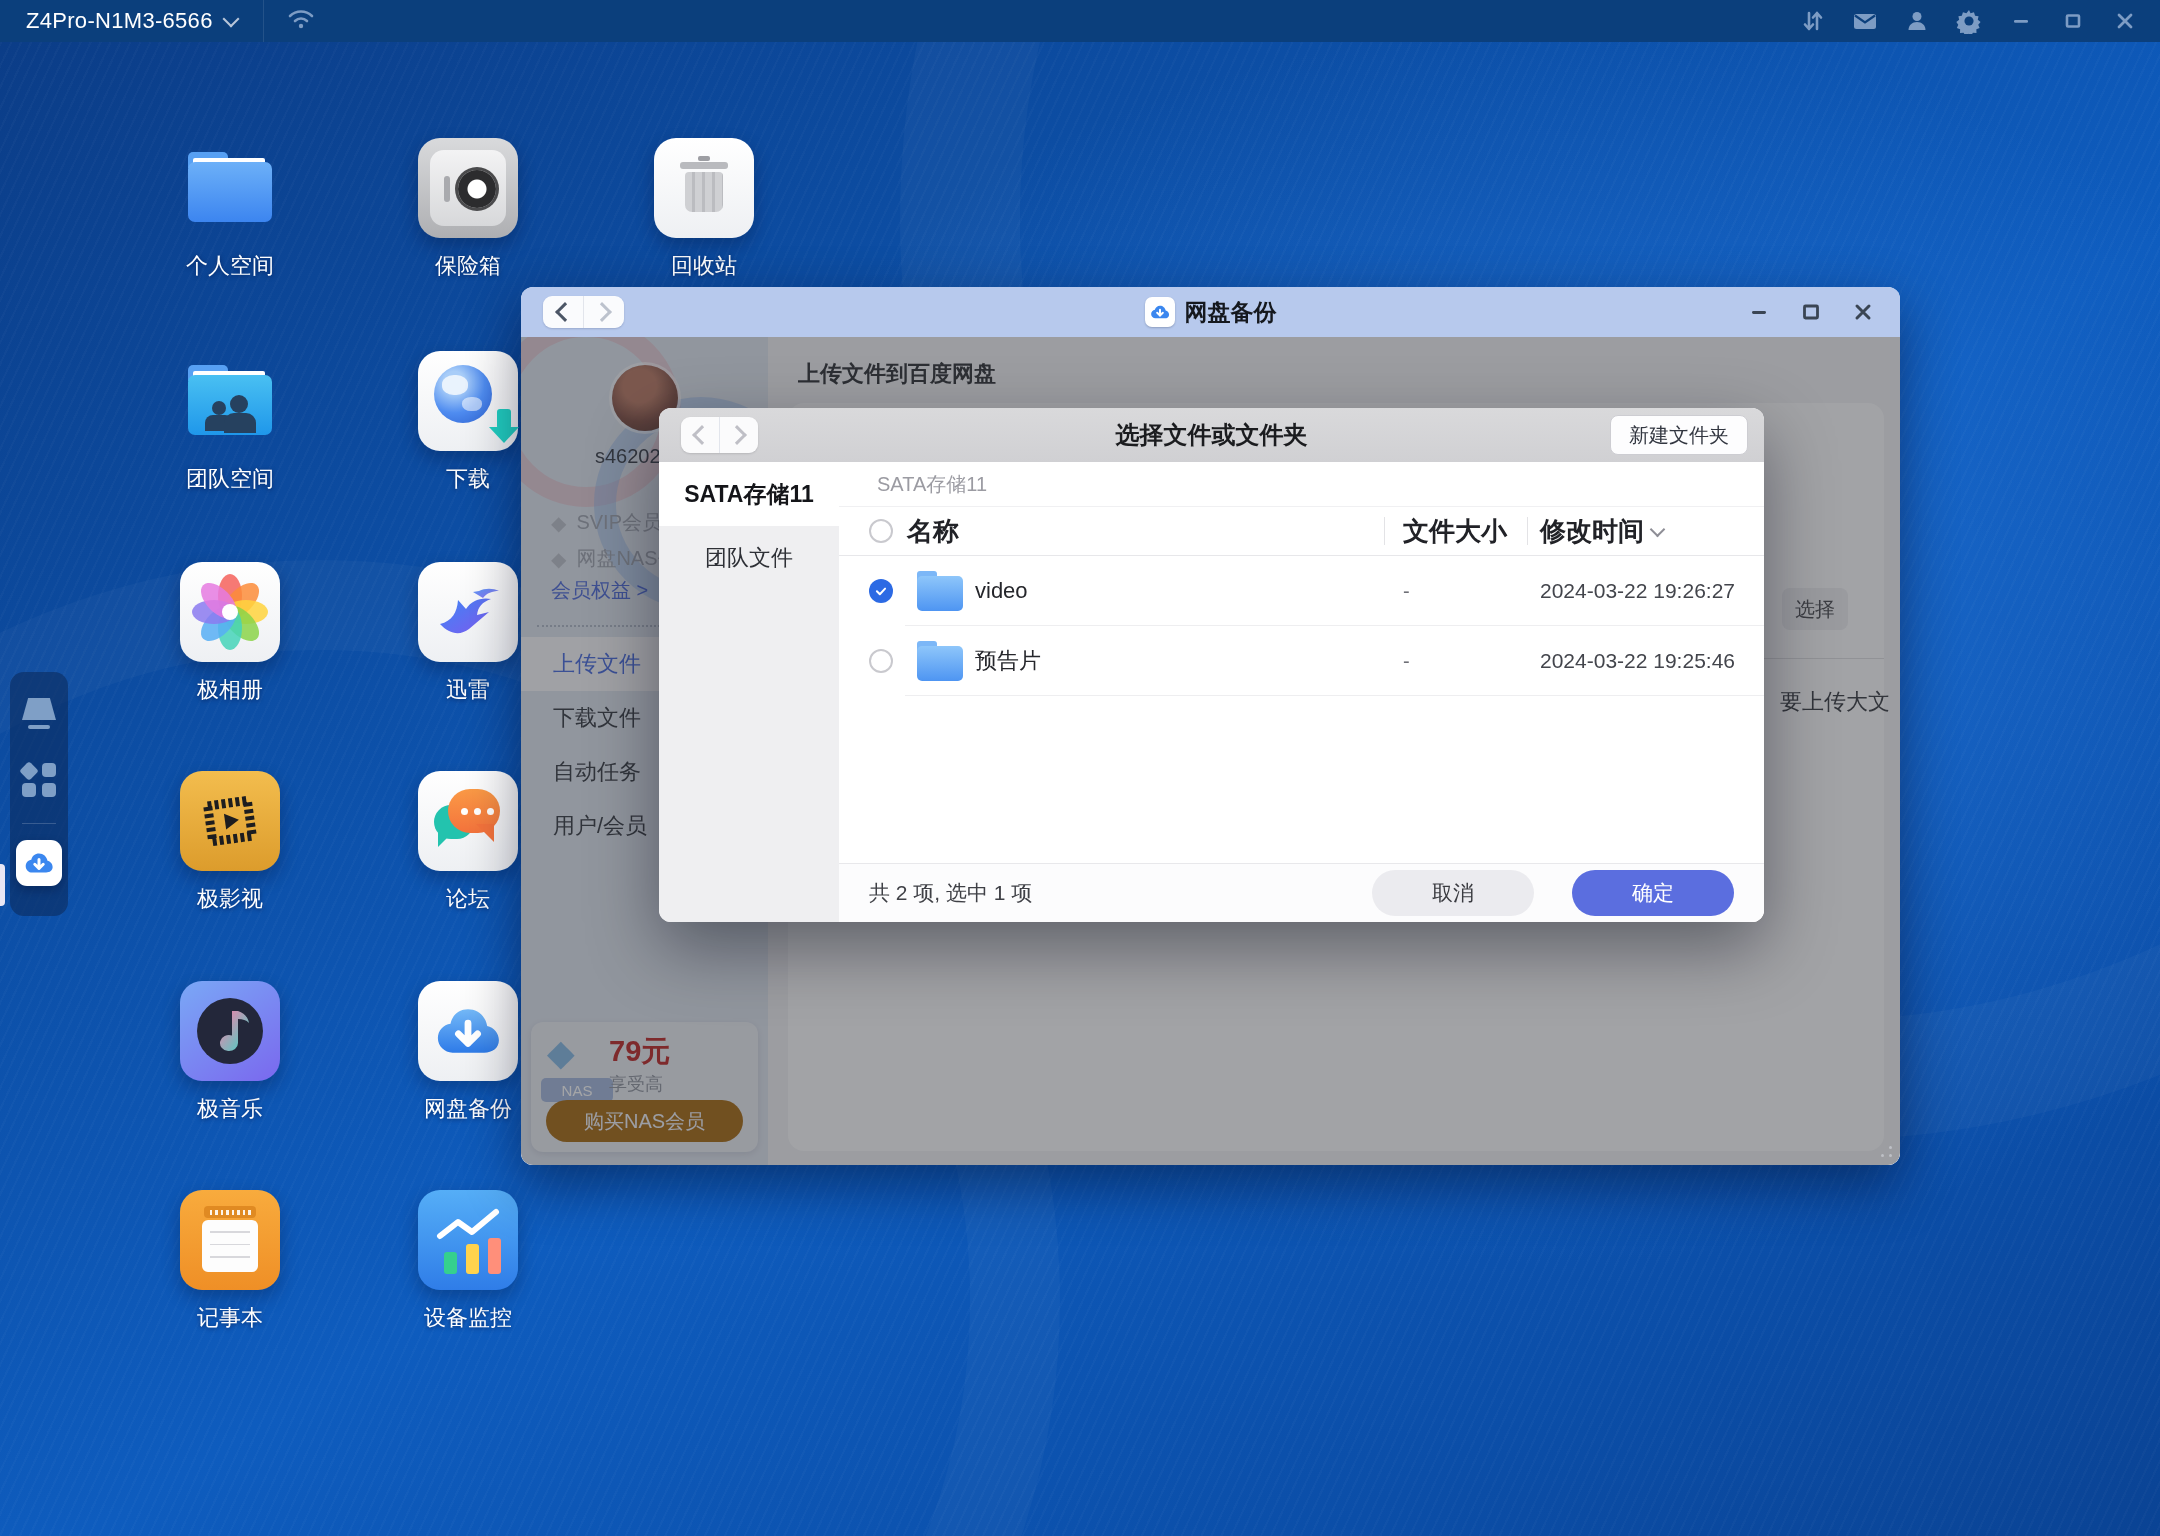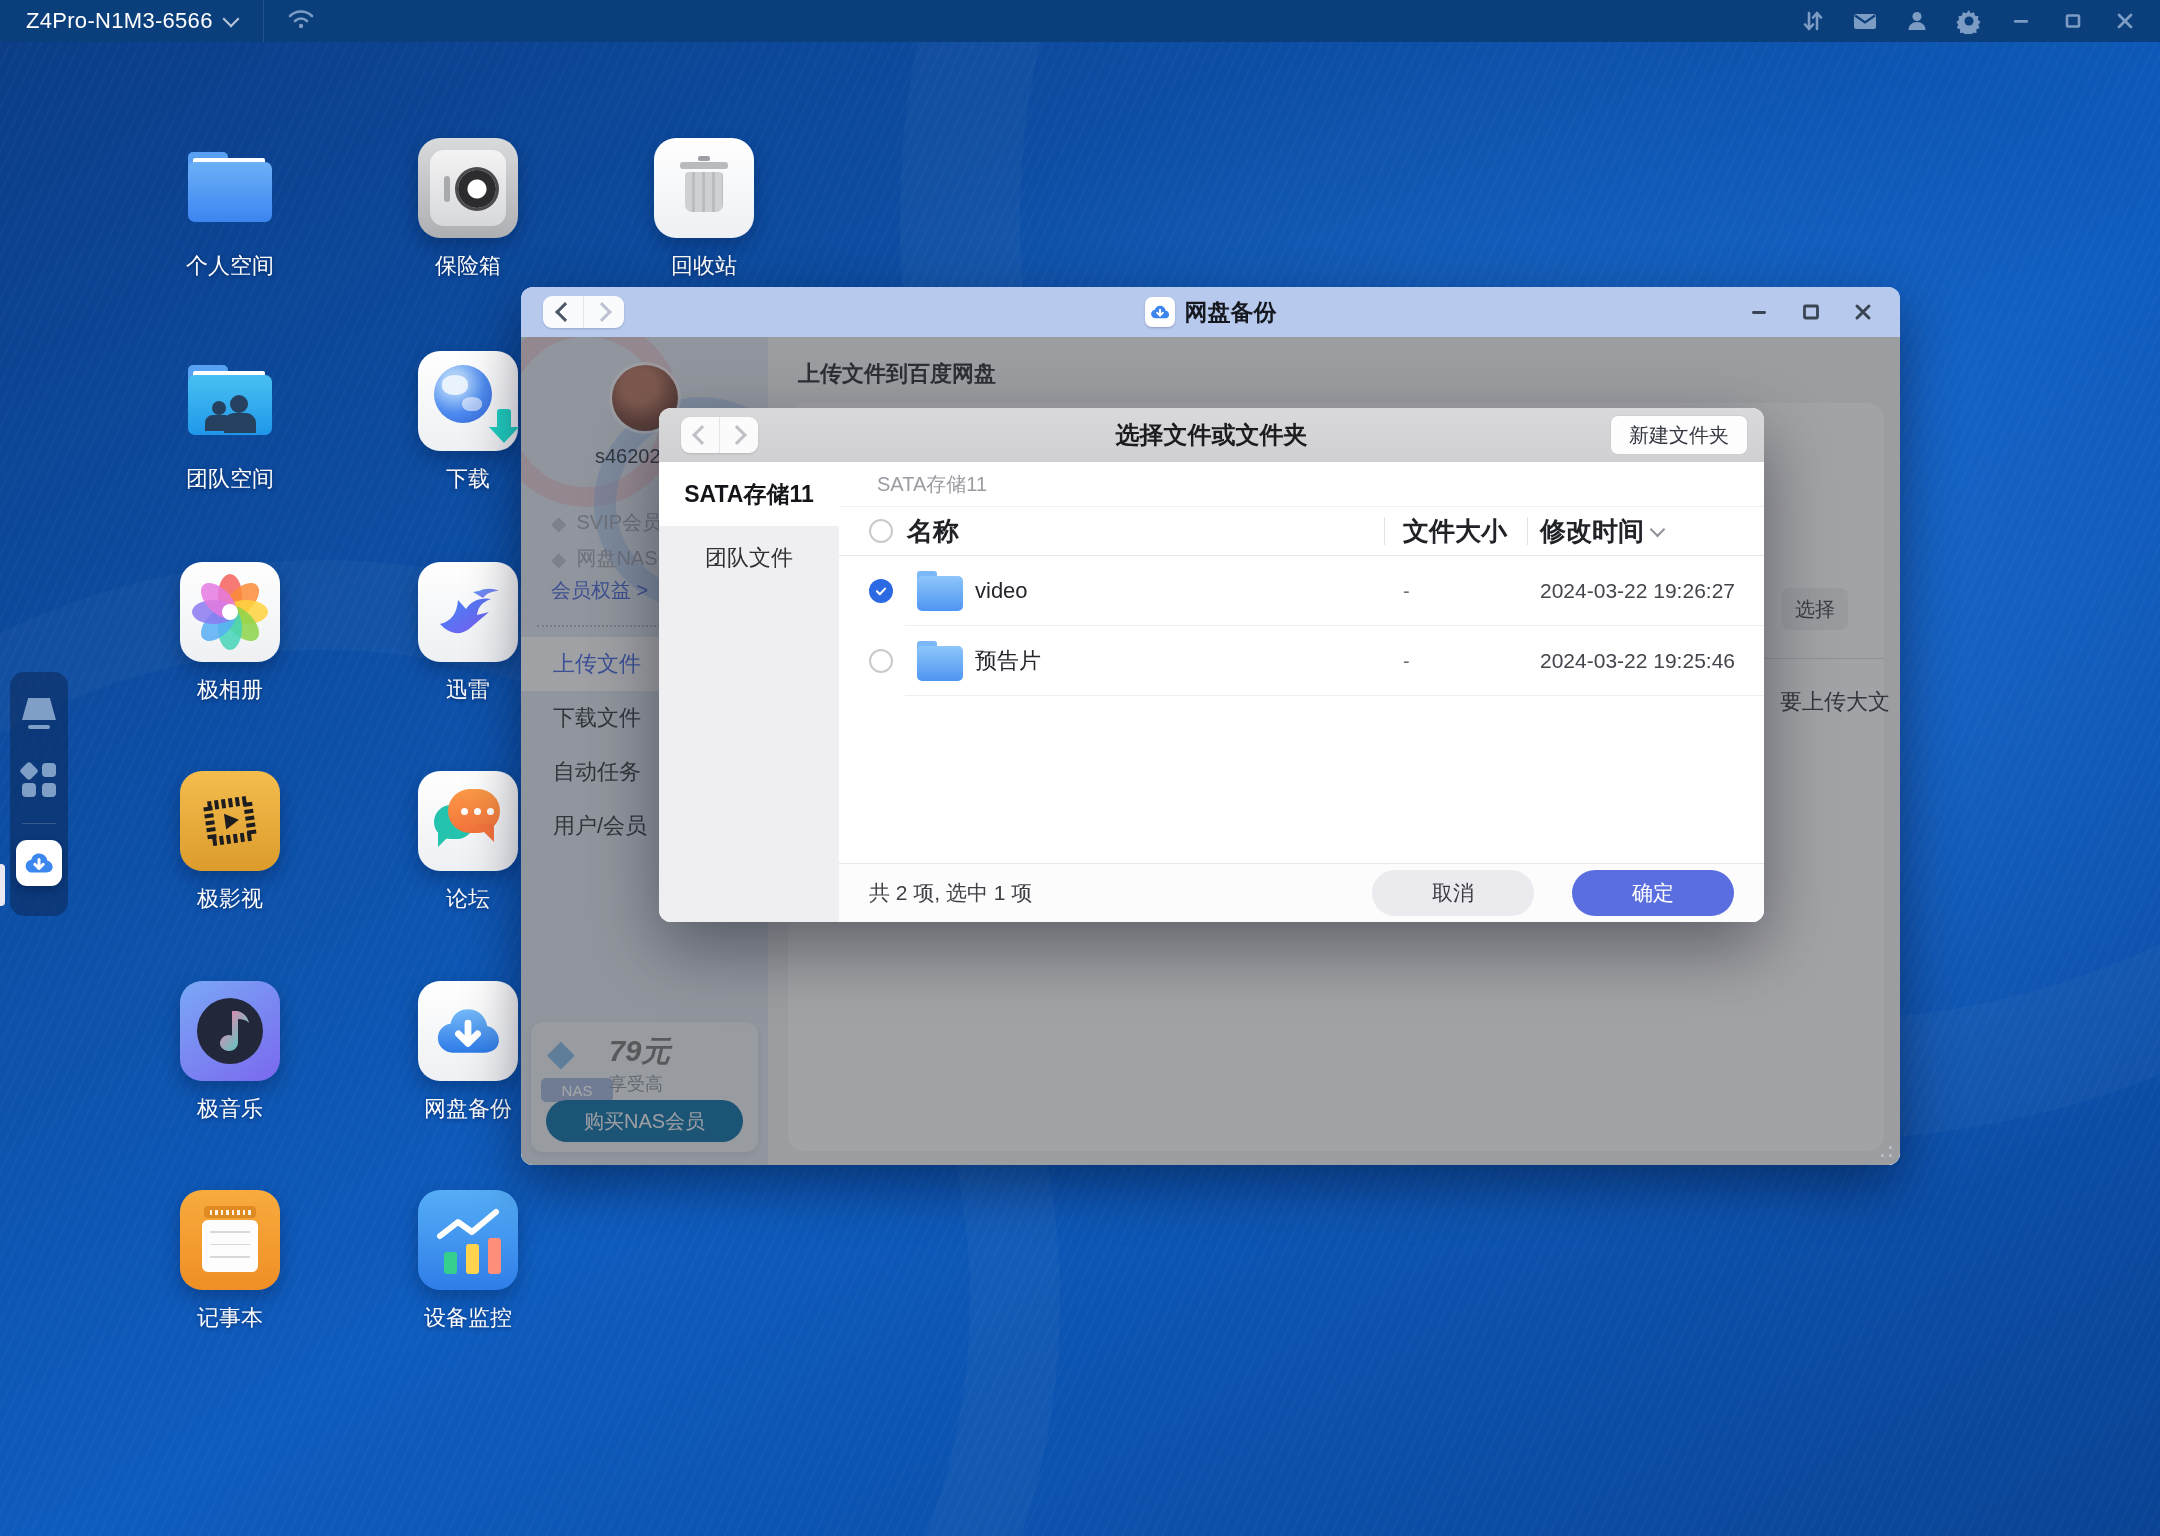--- a/index.html
+++ b/index.html
@@ -129,23 +129,23 @@
   .diamond{color:#b8bdc8;font-size:20px;}
   .benefit{position:absolute;left:30px;top:240px;font-size:20px;color:#4462d8;}
   .dotline{position:absolute;left:16px;right:16px;top:288px;border-top:2px dotted rgba(110,122,145,.45);}
   .bmenu{position:absolute;left:0;top:300px;right:0;}
   .bmenu .mi{height:54px;display:flex;align-items:center;padding-left:32px;font-size:22px;color:#2c313a;}
   .bmenu .mi.active{background:rgba(248,250,253,.92);color:#3e62de;}
   .promo{position:absolute;left:10px;bottom:13px;width:227px;height:130px;border-radius:12px;background:#e9ecf3;box-shadow:0 2px 6px rgba(30,40,70,.12);}
   .promo .dia{position:absolute;left:16px;top:10px;font-size:36px;color:#7fb6e4;}
   .promo .nastag{position:absolute;left:10px;top:56px;width:72px;height:24px;border-radius:5px;background:#9fb4dc;
     color:#fff;font-size:15px;display:flex;align-items:center;justify-content:center;}
-  .promo .price{position:absolute;left:78px;top:10px;font-size:29px;font-weight:bold;color:#737373;white-space:nowrap;font-style:italic;}
+  .promo .price{position:absolute;left:78px;top:10px;font-size:29px;font-weight:bold;color:#b91c1c;white-space:nowrap;}
   .promo .pdesc{position:absolute;left:78px;top:50px;font-size:18px;color:#8b909b;white-space:nowrap;}
-  .promo .buy{position:absolute;left:15px;bottom:10px;width:197px;height:42px;border-radius:21px;background:#0369a1;
+  .promo .buy{position:absolute;left:15px;bottom:10px;width:197px;height:42px;border-radius:21px;background:#a16207;
     color:#f0f2fa;font-size:20px;display:flex;align-items:center;justify-content:center;}
   .bmain{position:absolute;left:247px;top:0;right:0;bottom:0;background:#f0f1f4;}
   .bheading{position:absolute;left:30px;top:22px;font-size:22px;font-weight:bold;color:#23262c;}
   .bcard{position:absolute;left:20px;top:66px;right:16px;bottom:14px;background:#fbfbfd;border-radius:16px;}
   .sel-btn{position:absolute;right:36px;top:185px;width:66px;height:42px;border-radius:8px;background:#ececf0;
     font-size:20px;color:#3f4046;display:flex;align-items:center;justify-content:center;}
   .bdivider{position:absolute;right:0;top:255px;width:126px;border-top:1px solid #dcdce0;}
   .ptext{position:absolute;right:-6px;top:284px;font-size:22px;color:#2e3138;white-space:nowrap;}
   .dim{position:absolute;left:0;top:0;right:0;bottom:0;background:rgba(56,58,64,.46);border-radius:0 0 12px 12px;z-index:3;}
   .grip{position:absolute;right:8px;bottom:8px;width:14px;height:14px;z-index:4;opacity:.5;}

